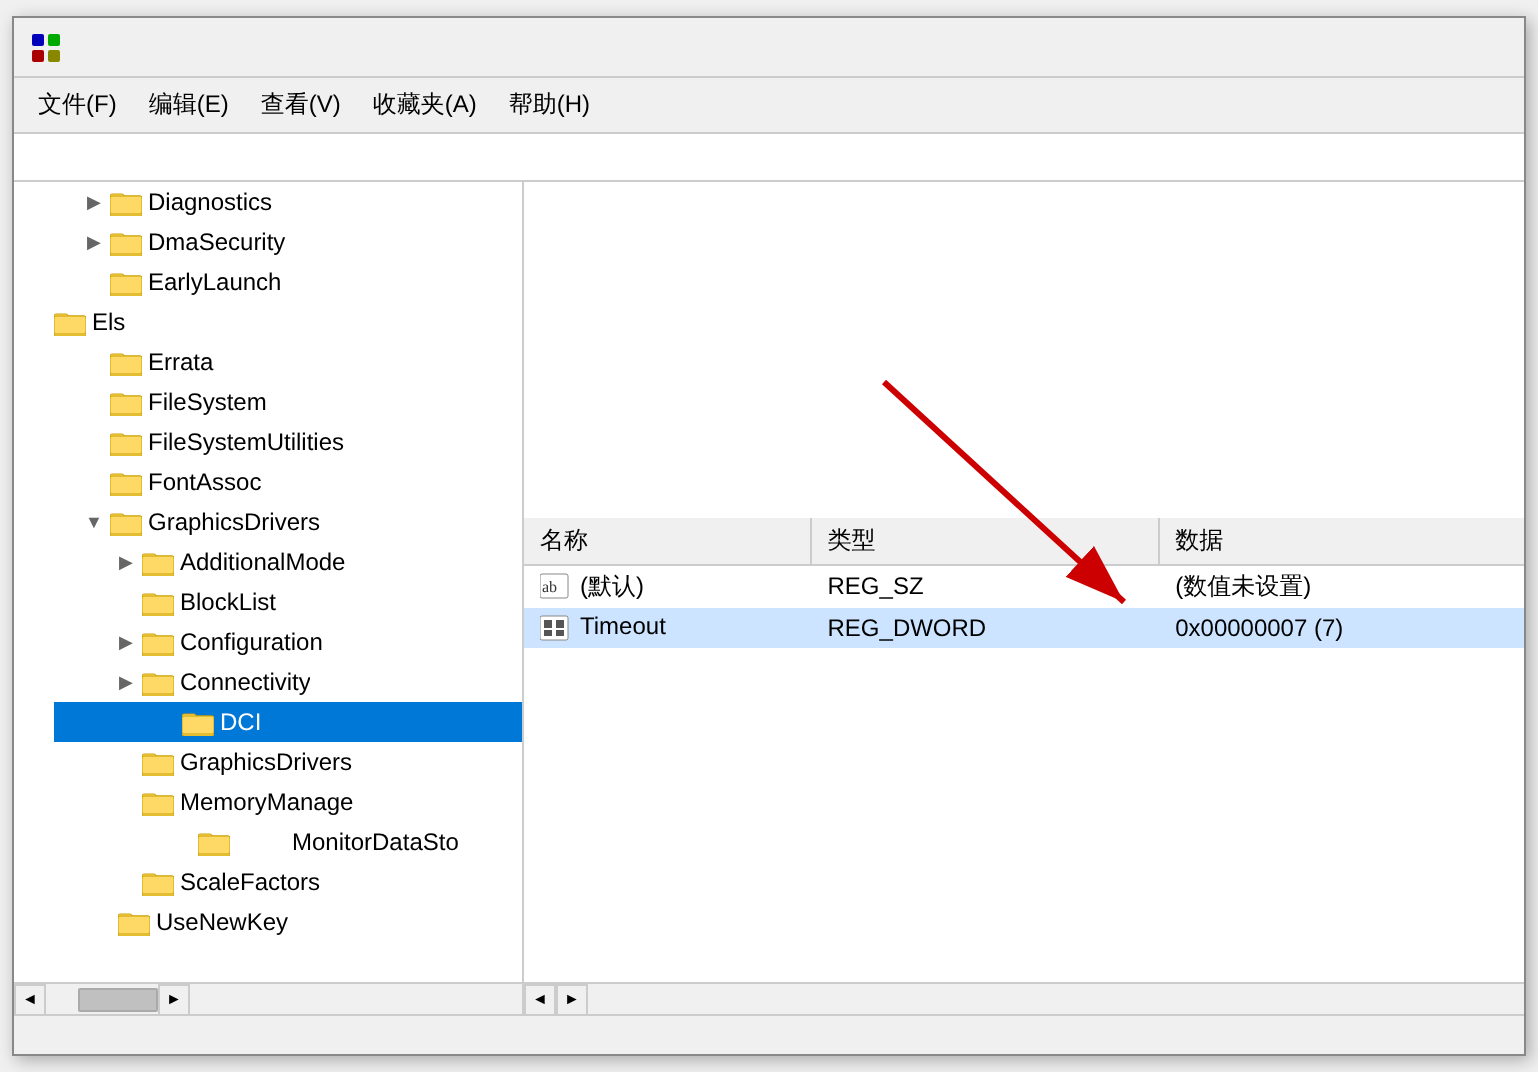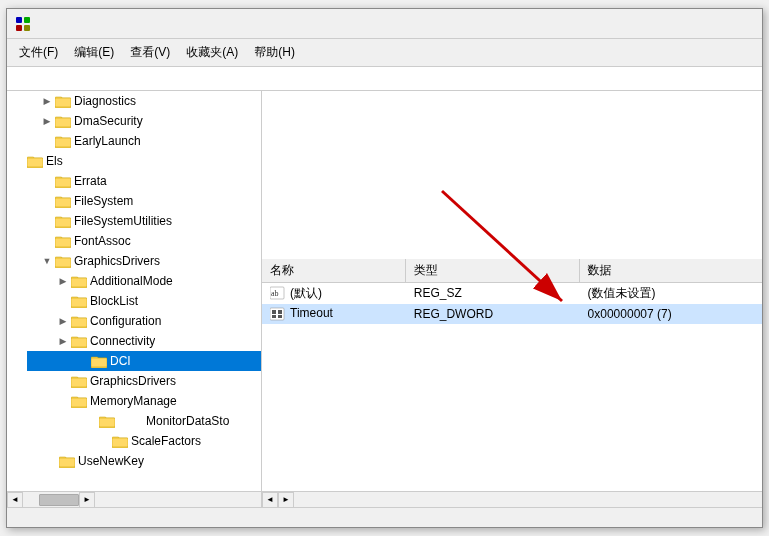--- a/index.html
+++ b/index.html
@@ -438,21 +438,21 @@
         <div class="tree-item" style="padding-left: 48px; gap: 28px;">
           <div class="expand-btn"></div>
           <div class="folder-icon"><svg width="16" height="14" viewBox="0 0 16 14">
       <rect x="0" y="4" width="16" height="10" rx="1" fill="#ffd966" stroke="#c8a000" stroke-width="0.5"></rect>
       <rect x="0" y="3" width="7" height="3" rx="1" fill="#ffd966" stroke="#c8a000" stroke-width="0.5"></rect>
       <rect x="0" y="4" width="16" height="9" rx="1" fill="#ffd966"></rect>
       <rect x="0" y="4" width="16" height="9" rx="1" fill="none" stroke="#c8a000" stroke-width="0.5"></rect>
     </svg></div>
           <span class="item-label">MonitorDataSto</span>
         </div>
-        <div class="tree-item" style="padding-left: 48px; margin-left: 41px;">
+        <div class="tree-item" style="padding-left: 48px;">
           <div class="expand-btn"></div>
           <div class="folder-icon"><svg width="16" height="14" viewBox="0 0 16 14">
       <rect x="0" y="4" width="16" height="10" rx="1" fill="#ffd966" stroke="#c8a000" stroke-width="0.5"></rect>
       <rect x="0" y="3" width="7" height="3" rx="1" fill="#ffd966" stroke="#c8a000" stroke-width="0.5"></rect>
       <rect x="0" y="4" width="16" height="9" rx="1" fill="#ffd966"></rect>
       <rect x="0" y="4" width="16" height="9" rx="1" fill="none" stroke="#c8a000" stroke-width="0.5"></rect>
     </svg></div>
           <span class="item-label">ScaleFactors</span>
         </div>
         <div class="tree-item" style="padding-left: 36px;">

